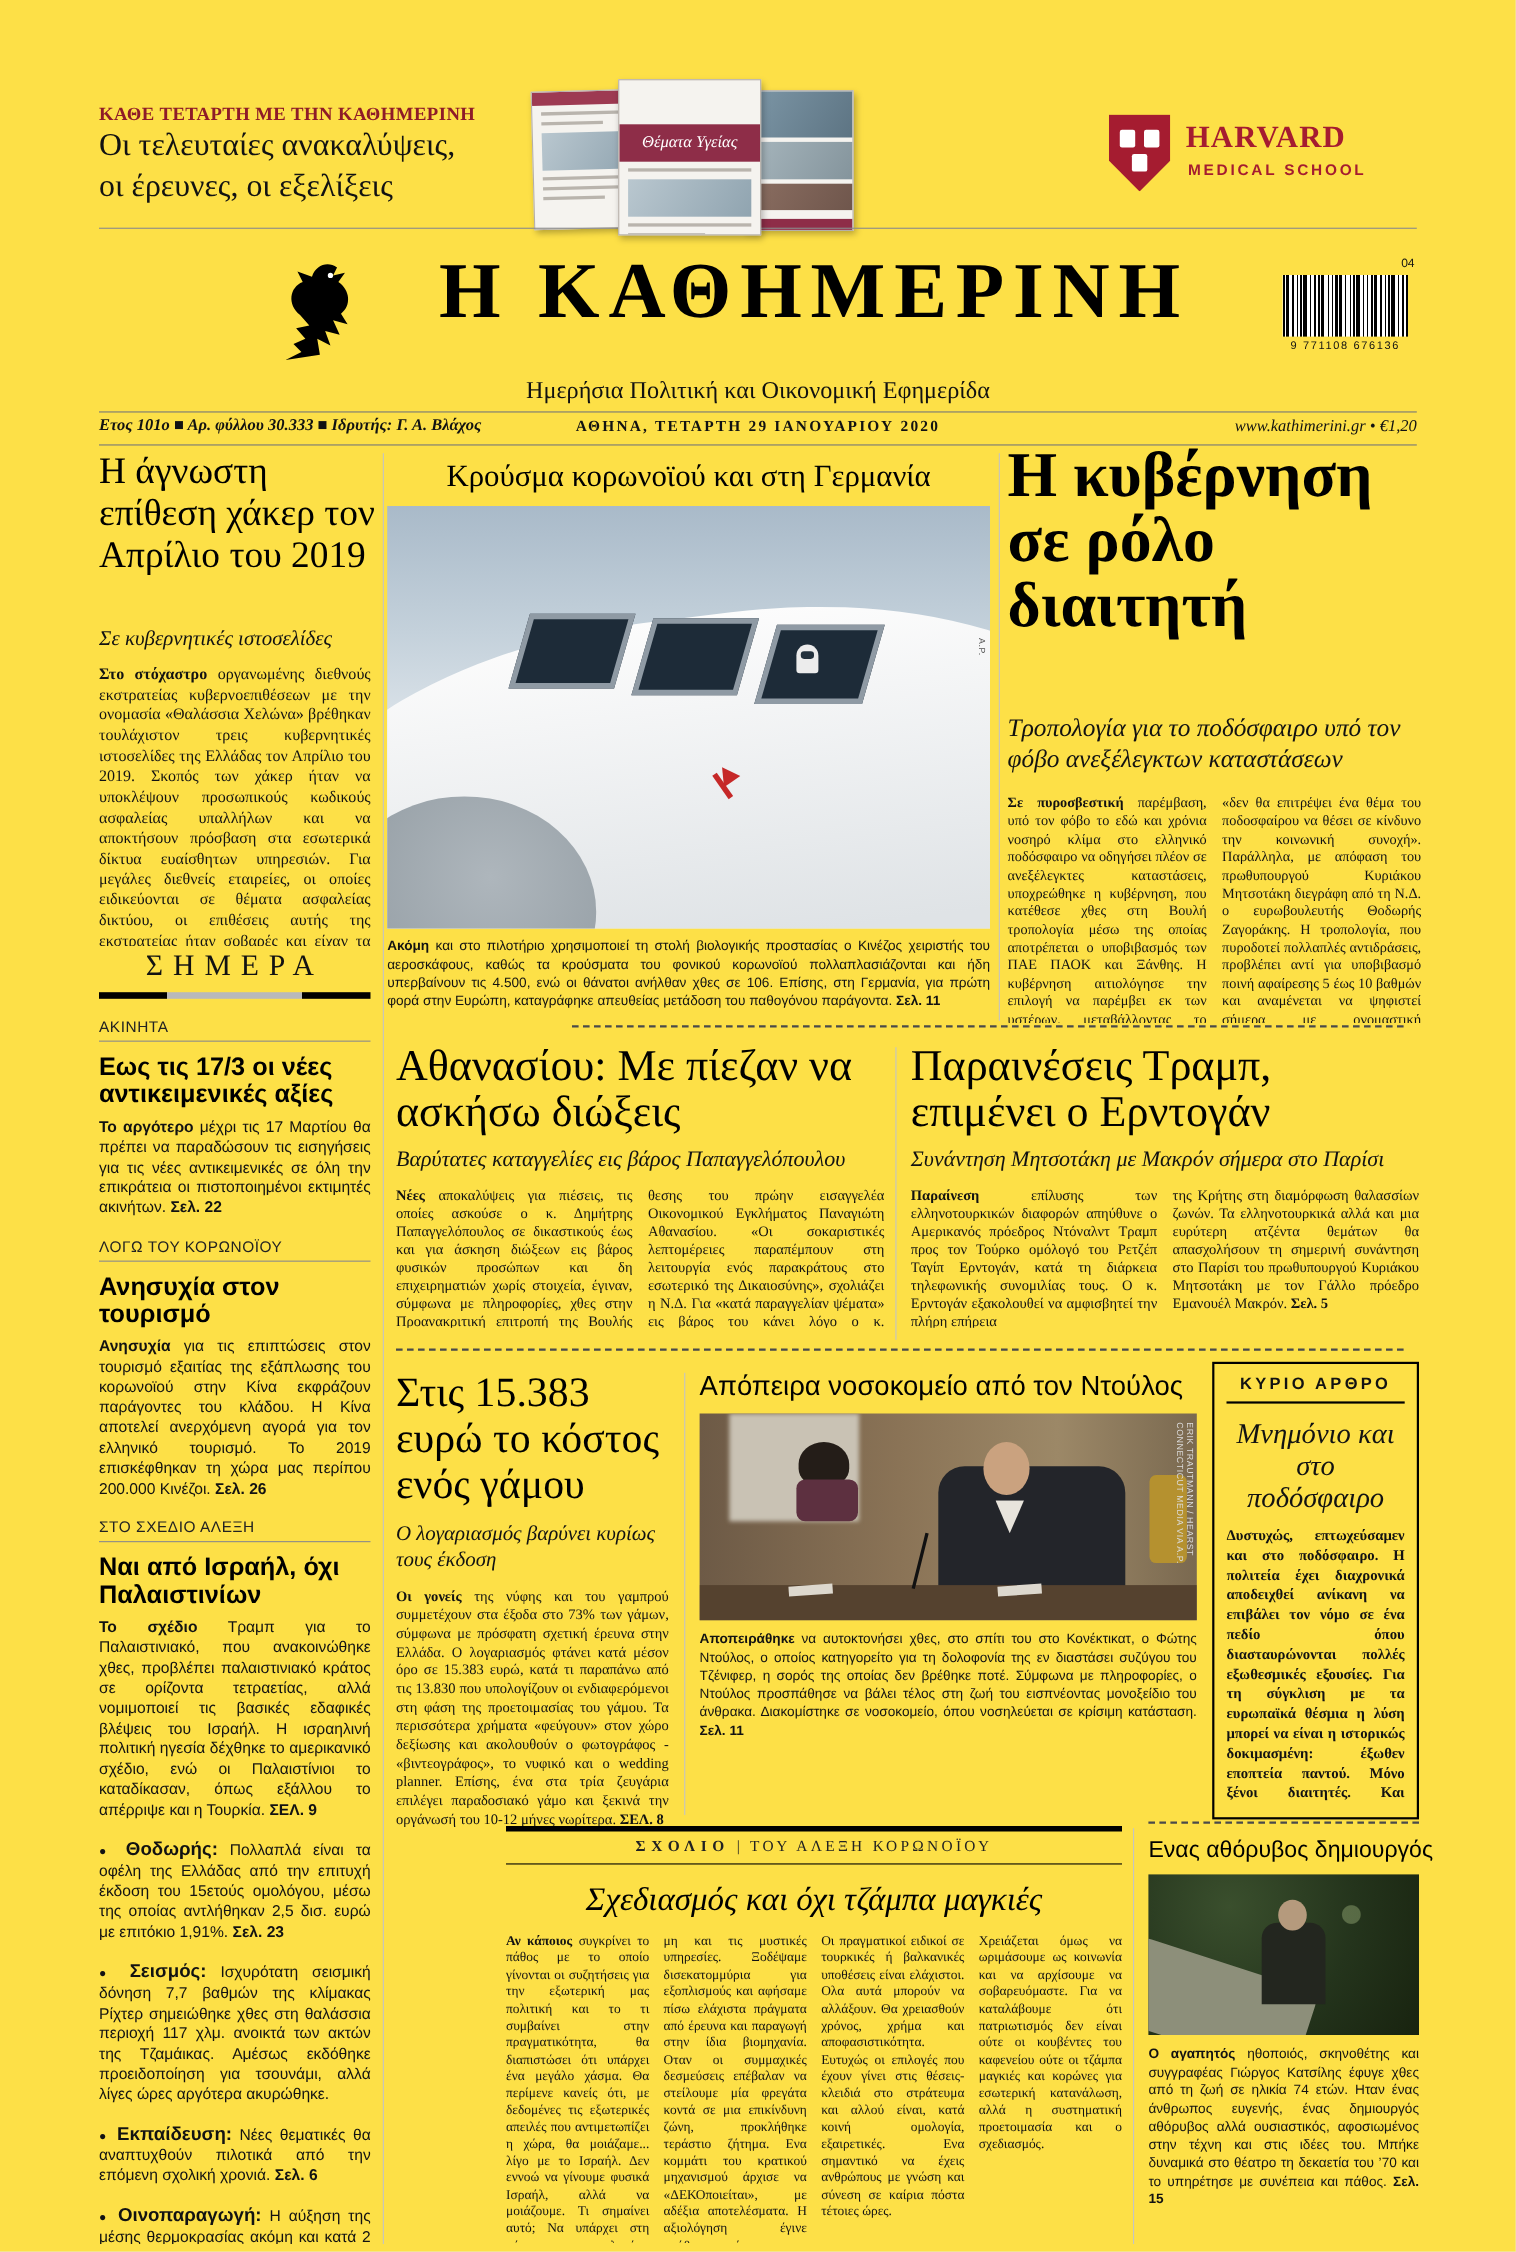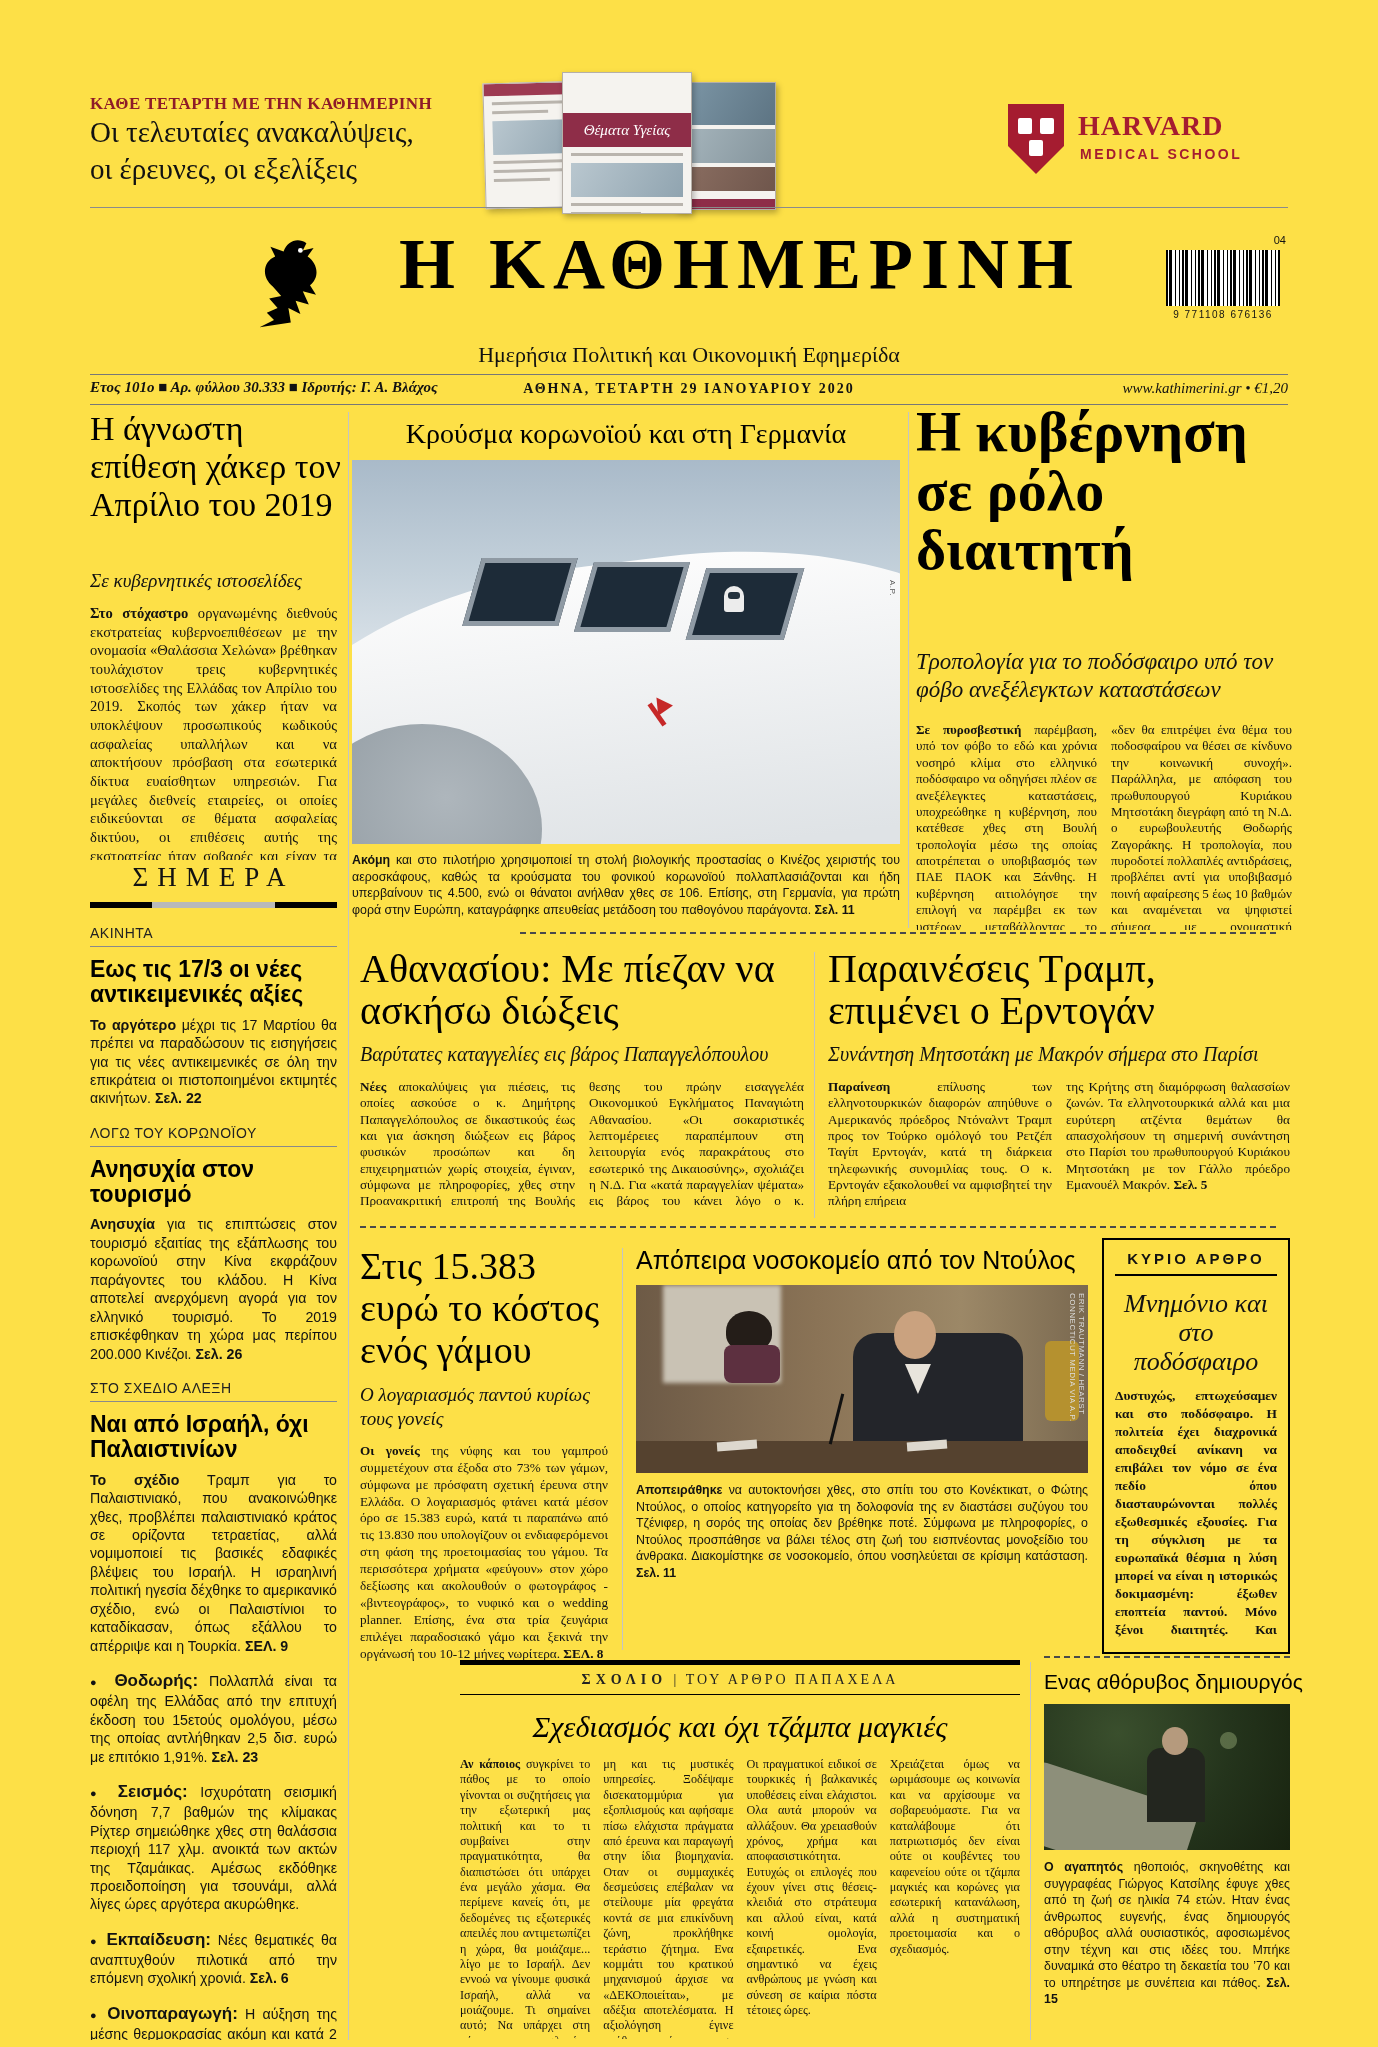--- a/index.html
+++ b/index.html
@@ -292,21 +292,21 @@
     <div class="b-body cols2">
       <div><b>Παραίνεση</b><span> επίλυσης των ελληνοτουρκικών διαφορών απηύθυνε ο Αμερικανός πρόεδρος Ντόναλντ Τραμπ προς τον Τούρκο ομόλογό του Ρετζέπ Ταγίπ Ερντογάν, κατά τη διάρκεια τηλεφωνικής συνομιλίας τους. Ο κ. Ερντογάν εξακολουθεί να αμφισβητεί την πλήρη επήρεια</span></div>
       <div><span>της Κρήτης στη διαμόρφωση θαλασσίων ζωνών. Τα ελληνοτουρκικά αλλά και μια ευρύτερη ατζέντα θεμάτων θα απασχολήσουν τη σημερινή συνάντηση στο Παρίσι του πρωθυπουργού Κυριάκου Μητσοτάκη με τον Γάλλο πρόεδρο Εμανουέλ Μακρόν. </span><b>Σελ. 5</b></div>
     </div>
   </div>
 
   <div class="dash" style="left:360px;top:1226px;width:916px;"></div>
 
   <div class="abs wed">
     <div class="wed-h">Στις 15.383 ευρώ το κόστος ενός γάμου</div>
-    <div class="wed-deck">Ο λογαριασμός παντού κυρίως τους γονείς</div>
+    <div class="wed-deck">Ο λογαριασμός βαρύνει κυρίως τους έκδοση</div>
     <div class="wed-body"><b>Οι γονείς</b><span> της νύφης και του γαμπρού συμμετέχουν στα έξοδα στο 73% των γάμων, σύμφωνα με πρόσφατη σχετική έρευνα στην Ελλάδα. Ο λογαριασμός φτάνει κατά μέσον όρο σε 15.383 ευρώ, κατά τι παραπάνω από τις 13.830 που υπολογίζουν οι ενδιαφερόμενοι στη φάση της προετοιμασίας του γάμου. Τα περισσότερα χρήματα «φεύγουν» στον χώρο δεξίωσης και ακολουθούν ο φωτογράφος - «βιντεογράφος», το νυφικό και ο wedding planner. Επίσης, ένα στα τρία ζευγάρια επιλέγει παραδοσιακό γάμο και ξεκινά την οργάνωσή του 10-12 μήνες νωρίτερα. </span><b>ΣΕΛ. 8</b></div>
   </div>
 
   <div class="abs doulos">
     <div class="dl-h">Απόπειρα νοσοκομείο από τον Ντούλος</div>
     <div class="dl-photo">
       <div class="dl-window"></div>
       <div class="dl-woman-hair"></div>
       <div class="dl-woman-top"></div>
       <div class="dl-man"></div>
@@ -326,21 +326,21 @@
     <div class="ed-label">ΚΥΡΙΟ ΑΡΘΡΟ</div>
     <div class="ed-head">Μνημόνιο και στο ποδόσφαιρο</div>
     <div class="ed-body">Δυστυχώς, επτωχεύσαμεν και στο ποδόσφαιρο. Η πολιτεία έχει διαχρονικά αποδειχθεί ανίκανη να επιβάλει τον νόμο σε ένα πεδίο όπου διασταυρώνονται πολλές εξωθεσμικές εξουσίες. Για τη σύγκλιση με τα ευρωπαϊκά θέσμια η λύση μπορεί να είναι η ιστορικώς δοκιμασμένη: έξωθεν εποπτεία παντού. Μόνο ξένοι διαιτητές. Και Ευρωπαίοι επιτηρητές, που θα εγγυώνται την αμερόληπτη τήρηση των κανόνων. Ενα μνημόνιο για το ποδόσφαιρο.</div>
   </div>
 
   <div class="abs scholio">
     <div class="sch-bar"></div>
     <div class="sch-hdr">
       <span class="nm">ΣΧΟΛΙΟ</span>
       <span>|</span>
-      <span>ΤΟΥ ΑΡΘΡΟ ΠΑΠΑΧΕΛΑ</span>
+      <span>ΤΟΥ ΑΛΕΞΗ ΚΟΡΩΝΟΪΟΥ</span>
     </div>
     <div class="sch-rule"></div>
     <div class="sch-head">Σχεδιασμός και όχι τζάμπα μαγκιές</div>
     <div class="sch-cols">
       <div class="sch-col"><b>Αν κάποιος</b><span> συγκρίνει το πάθος με το οποίο γίνονται οι συζητήσεις για την εξωτερική μας πολιτική και το τι συμβαίνει στην πραγματικότητα, θα διαπιστώσει ότι υπάρχει ένα μεγάλο χάσμα. Θα περίμενε κανείς ότι, με δεδομένες τις εξωτερικές απειλές που αντιμετωπίζει η χώρα, θα μοιάζαμε... λίγο με το Ισραήλ. Δεν εννοώ να γίνουμε φυσικά Ισραήλ, αλλά να μοιάζουμε. Τι σημαίνει αυτό; Να υπάρχει στη χώρα μια «κουλτούρα ασφαλείας», που θα διέπει τον κρατικό μηχανισμό, το πολιτικό σύστημα, την ίδια την κοινωνία. Εδώ βαλθήκαμε να τα διαλύσουμε όλα. Τα κόμματα και ο συνδικαλισμός μπόλιασαν ακό-</span></div>
       <div class="sch-col">μη και τις μυστικές υπηρεσίες. Ξοδέψαμε δισεκατομμύρια για εξοπλισμούς και αφήσαμε πίσω ελάχιστα πράγματα από έρευνα και παραγωγή στην ίδια βιομηχανία. Οταν οι συμμαχικές δεσμεύσεις επέβαλαν να στείλουμε μία φρεγάτα κοντά σε μια επικίνδυνη ζώνη, προκλήθηκε τεράστιο ζήτημα. Ενα κομμάτι του κρατικού μηχανισμού άρχισε να «ΔΕΚΟποιείται», με αδέξια αποτελέσματα. Η αξιολόγηση έγινε ανάθεμα ακόμη και σε ευαίσθητους τομείς του σκληρού πυρήνα του κράτους. Χρειάστηκε να περάσουν χρόνια για να αποκτήσουμε ένα Συμβούλιο Εθνικής Ασφαλείας.</div>
       <div class="sch-col">Οι πραγματικοί ειδικοί σε τουρκικές ή βαλκανικές υποθέσεις είναι ελάχιστοι. Ολα αυτά μπορούν να αλλάξουν. Θα χρειασθούν χρόνος, χρήμα και αποφασιστικότητα. Ευτυχώς οι επιλογές που έχουν γίνει στις θέσεις-κλειδιά στο στράτευμα και αλλού είναι, κατά κοινή ομολογία, εξαιρετικές. Ενα σημαντικό να έχεις ανθρώπους με γνώση και σύνεση σε καίρια πόστα τέτοιες ώρες.</div>
       <div class="sch-col">Χρειάζεται όμως να ωριμάσουμε ως κοινωνία και να αρχίσουμε να σοβαρευόμαστε. Για να καταλάβουμε ότι πατριωτισμός δεν είναι ούτε οι κουβέντες του καφενείου ούτε οι τζάμπα μαγκιές και κορώνες για εσωτερική κατανάλωση, αλλά η συστηματική προετοιμασία και ο σχεδιασμός.</div>
     </div>
   </div>

